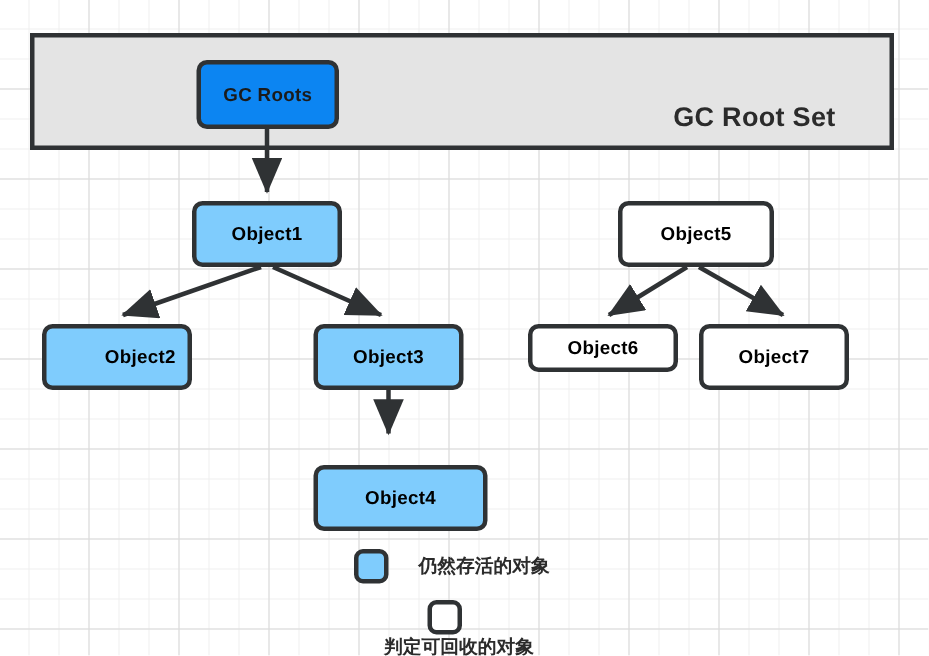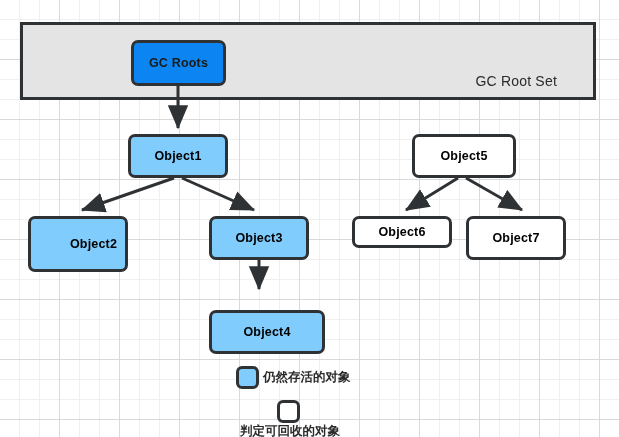--- a/index.html
+++ b/index.html
@@ -45,22 +45,22 @@
     width: 576px;
     height: 78px;
     box-sizing: border-box;
     background: #e4e4e4;
     border: 3px solid #2f3234;
   }
   .rootset-label {
     position: absolute;
     right: 36px;
     bottom: 8px;
-    font-size: 14px;
-    font-weight: normal;
+    font-size: 18px;
+    font-weight: bold;
     color: #2b2b2b;
     letter-spacing: 0.2px;
   }
   .node {
     position: absolute;
     box-sizing: border-box;
     border: 3px solid #2f3234;
     border-radius: 7px;
     display: flex;
     align-items: center;
@@ -89,21 +89,21 @@
     width: 23px;
     height: 23px;
     box-sizing: border-box;
     border: 3px solid #2f3234;
     border-radius: 6px;
     flex: 0 0 auto;
   }
   .legend-swatch.alive { background: #7fccfd; }
   .legend-swatch.dead  { background: #ffffff; }
   .legend-text {
-    margin-left: 4px;
+    margin-left: 20px;
     font-size: 12.5px;
     font-weight: bold;
     color: #2b2b2b;
     white-space: nowrap;
   }
 </style>
 </head>
 <body>
 
 <div id="canvas">
@@ -129,21 +129,21 @@
   </svg>
 
   <div class="node gcroot" style="left:131px; top:40px; width:95px; height:46px;">
     <span>GC Roots</span>
   </div>
 
   <div class="node alive" style="left:128px; top:134px; width:100px; height:44px;">
     <span>Object1</span>
   </div>
 
-  <div class="node alive" style="left:28px; top:216px; width:100px; height:56px;padding-left:31px;">
+  <div class="node alive" style="left:28px; top:216px; width:100px; height:44px;padding-left:31px;">
     <span>Object2</span>
   </div>
 
   <div class="node alive" style="left:209px; top:216px; width:100px; height:44px;">
     <span>Object3</span>
   </div>
 
   <div class="node alive" style="left:209px; top:310px; width:116px; height:44px;text-align:center;">
     <span>Object4</span>
   </div>

